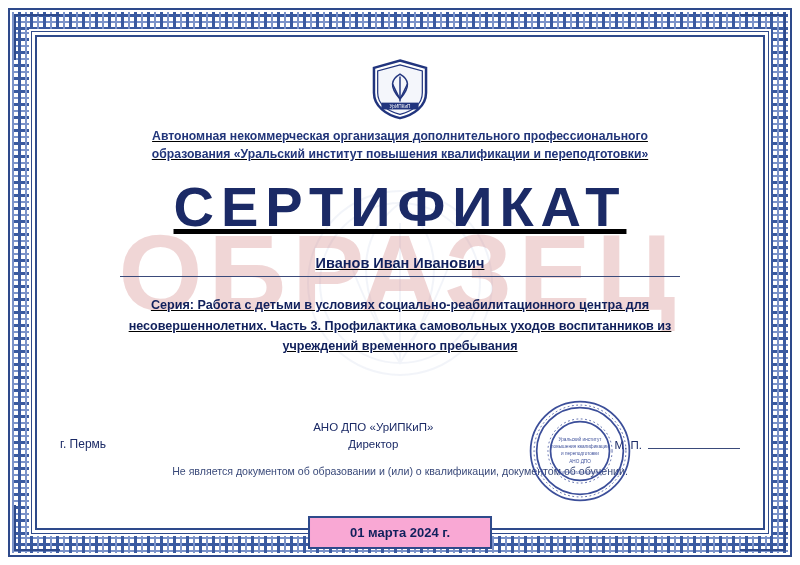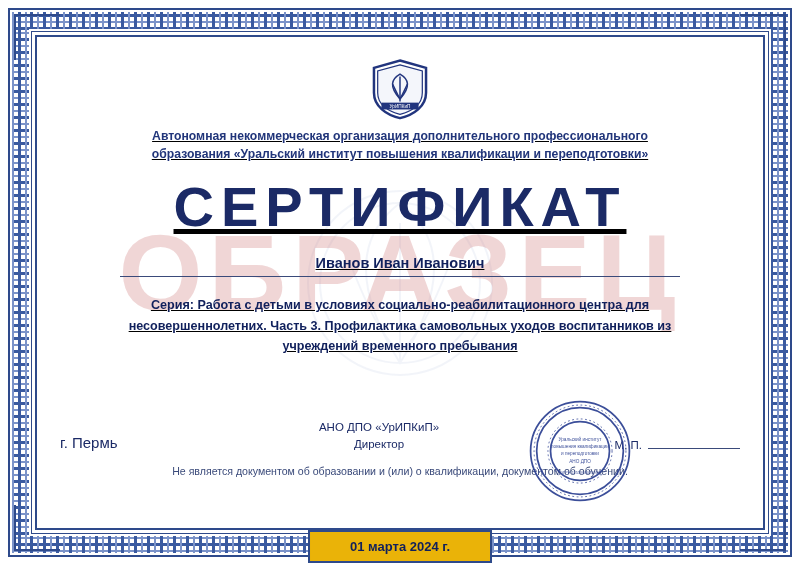--- a/index.html
+++ b/index.html
@@ -192,21 +192,21 @@
     position: absolute;
     left: 20px;
     right: 20px;
     bottom: 72px;
     display: flex;
     align-items: flex-end;
     justify-content: space-between;
     z-index: 3;
   }
   .city {
-    font-size: 15px;
+    font-size: 12px;
     color: #1b2a66;
     padding-bottom: 2px;
   }
   .director {
     text-align: center;
     font-size: 11.5px;
     color: #1b2a66;
     line-height: 1.5;
     margin-left: 26px;
   }
@@ -244,27 +244,27 @@
     text-align: center;
     font-size: 10.6px;
     color: #3a4a7a;
     z-index: 3;
   }
 
   .date-box {
     position: absolute;
     left: 50%;
     transform: translateX(-50%);
-    bottom: 2px;
+    bottom: 16px;
     border: 2px solid #2e4a8b;
     padding: 7px 40px;
     font-size: 13px;
     font-weight: bold;
     color: #10205c;
-    background: #eab308;
+    background: #f9a8d4;
     z-index: 5;
   }
 </style>
 </head>
 <body>
 
 <div class="page">
 
   <div class="border-outer"></div>
   <div class="border-ornament"></div>

